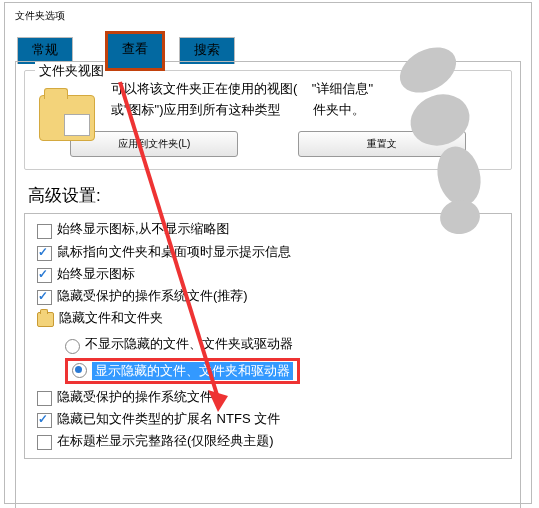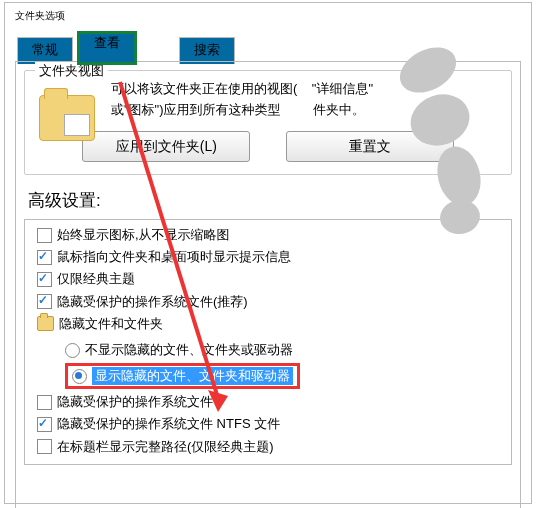--- a/index.html
+++ b/index.html
@@ -1,35 +1,35 @@
 <!DOCTYPE html>
 <html><head>
 <meta charset="utf-8">
 <style>
 body{margin:0;font:12px/1.4 "Microsoft YaHei","SimSun",sans-serif;background:#fff;width:539px;height:508px;overflow:hidden;position:relative}
 .window{position:absolute;left:4px;top:2px;width:526px;height:500px;border:1px solid #bbb;background:#fff}
 .title{padding:6px 10px;font-size:10px}
 .tabs{position:relative;height:24px;margin:8px 10px 0}
 .tab{position:absolute;top:0;height:23px;border:1px solid #bbb;background:#0369a1;padding:3px 14px 0;border-bottom:none;font-size:13px;cursor:pointer}
 .tab.t1{left:2px}
-.tab.t2{left:62px;border:3px solid #15803d;top:-6px;height:28px;padding-top:0;z-index:2}
+.tab.t2{left:90px;border:3px solid #c2410c;top:-6px;height:28px;padding-top:6px;z-index:2}
 .tab.t3{left:164px}
 .panel{margin:0 10px;border:1px solid #bbb;padding:8px;height:440px;position:relative}
 .group{border:1px solid #ccc;border-radius:2px;padding:8px 10px 12px;position:relative;margin-bottom:14px}
 .legend{position:absolute;top:-9px;left:10px;background:#fff;padding:0 4px;font-size:13px}
 .desc{margin-left:76px;font-size:13px;line-height:1.6}
 .folder-ico{position:absolute;left:14px;top:24px;width:54px;height:44px;background:#f3d37a;border:1px solid #d4a93f;border-radius:4px}
 .folder-ico:before{content:"";position:absolute;top:-8px;left:4px;width:22px;height:10px;background:#f3d37a;border:1px solid #d4a93f;border-bottom:none;border-radius:3px 3px 0 0}
 .folder-ico:after{content:"";position:absolute;right:4px;bottom:4px;width:24px;height:20px;background:#fff;border:1px solid #aaa}
 .btns{text-align:center;margin-top:10px}
-.btn{display:inline-block;min-width:130px;border:1px solid #999;background:linear-gradient(#fdfdfd,#e6e6e6);padding:5px 18px;margin:0 16px;border-radius:3px;font-size:14px;cursor:pointer}
+.btn{display:inline-block;min-width:130px;border:1px solid #999;background:linear-gradient(#fdfdfd,#e6e6e6);padding:5px 18px;margin:0 28px;border-radius:3px;font-size:10px;cursor:pointer}
 .adv-label{font-size:17px;margin:0 0 6px 4px}
 .tree{border:1px solid #bbb;height:244px;overflow:hidden;background:#fff;font-size:13px}
 .tree ul{list-style:none;margin:0;padding:4px 0 0 8px}
-.tree li{padding:2px 0 2px 4px;display:flex;align-items:center;gap:5px}
+.tree li{padding:2px 0 2px 4px;display:flex;align-items:flex-end;gap:5px}
 .tree ul ul{padding-left:28px}
 .cb{width:13px;height:13px;border:1px solid #888;background:#fff;display:inline-block;position:relative;flex-shrink:0}
 .cb.on:before{content:"✓";position:absolute;left:0;top:-3px;color:#2a7ad4;font-weight:bold;font-size:12px}
 .rb{width:13px;height:13px;border:1px solid #888;border-radius:50%;display:inline-block;position:relative;flex-shrink:0}
 .rb.on:before{content:"";position:absolute;left:2px;top:2px;width:7px;height:7px;border-radius:50%;background:#2a7ad4}
 .fico{width:15px;height:13px;background:#f3d37a;border:1px solid #c99b34;border-radius:2px;display:inline-block;position:relative;flex-shrink:0}
 .fico:before{content:"";position:absolute;top:-4px;left:2px;width:6px;height:4px;background:#f3d37a;border:1px solid #c99b34;border-bottom:none;border-radius:2px 2px 0 0}
 .sel{background:#3399ff;color:#fff;padding:0 3px}
 .redbox{border:3px solid #e33;padding:1px 4px}
 .arrow{position:absolute;pointer-events:none;z-index:5}
@@ -71,21 +71,21 @@
         <li>
             <span class="cb"></span>
             <span>始终显示图标,从不显示缩略图</span>
           </li>
         <li>
             <span class="cb on"></span>
             <span>鼠标指向文件夹和桌面项时显示提示信息</span>
           </li>
         <li>
             <span class="cb on"></span>
-            <span>仅限经典主题</span>
+            <span>始终显示图标</span>
           </li>
         <li>
             <span class="cb on"></span>
             <span>隐藏受保护的操作系统文件(推荐)</span>
           </li>
         <li>
             <span class="fico"></span>
             <span>隐藏文件和文件夹</span>
           </li>
         <ul>
@@ -99,21 +99,21 @@
                 <span class="sel">显示隐藏的文件、文件夹和驱动器</span>
               </span>
             </li>
         </ul>
         <li>
             <span class="cb"></span>
             <span>隐藏受保护的操作系统文件</span>
           </li>
         <li>
             <span class="cb on"></span>
-            <span>隐藏受保护的操作系统文件 NTFS 文件</span>
+            <span>隐藏已知文件类型的扩展名 NTFS 文件</span>
           </li>
         <li>
             <span class="cb"></span>
             <span>在标题栏显示完整路径(仅限经典主题)</span>
           </li>
 
       </ul>
     </div>
   </div>
 </div>

